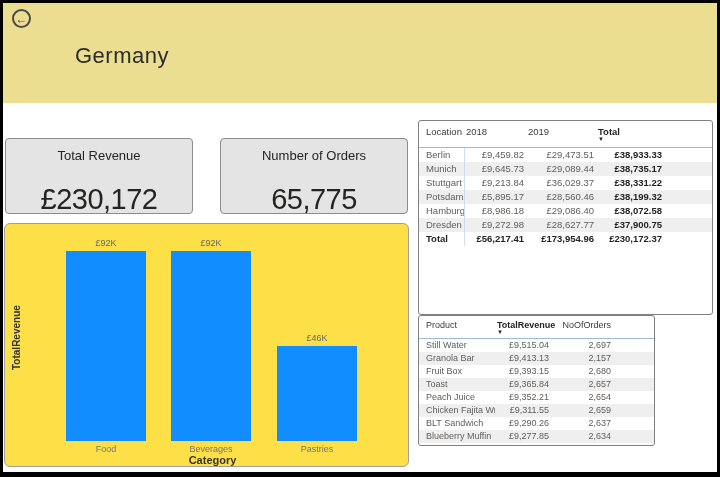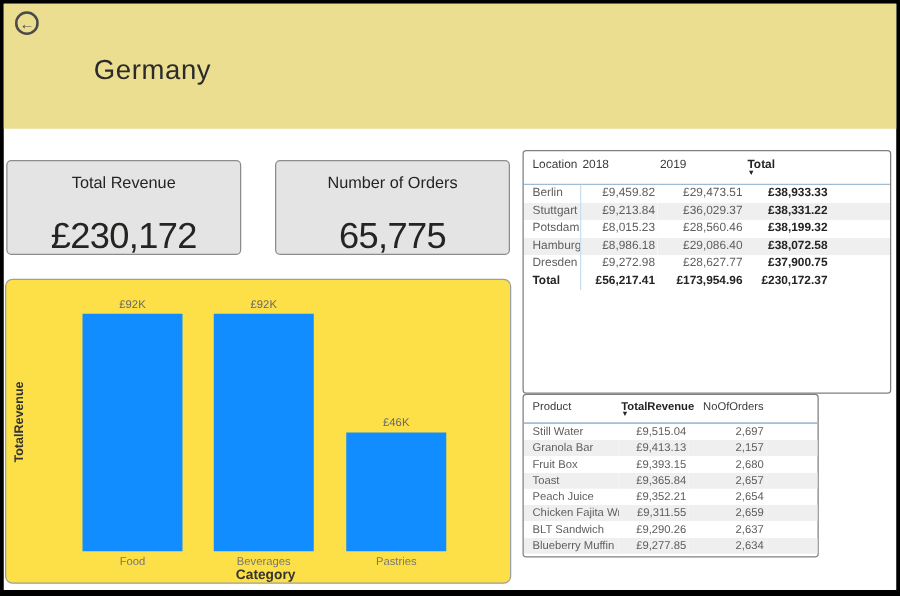--- a/index.html
+++ b/index.html
@@ -18,21 +18,21 @@
     border:2px solid #4a4a4a; border-radius:50%;
     display:flex; align-items:center; justify-content:center;
     color:#4a4a4a; font-size:12px; line-height:1; cursor:pointer; background:transparent;
   }
   .page-title {
     position:absolute; left:72px; top:40px;
     font-size:22px; color:#2b2b2b; letter-spacing:0.5px;
   }
   
   .kpi-card {
-    position:absolute; top:125px; width:188px; height:76px;
+    position:absolute; top:135px; width:188px; height:76px;
     background:#E4E4E4; border:1px solid #8c8c8c; border-radius:4px;
     display:flex; flex-direction:column; align-items:center;
     padding-top:9px;
   }
   .kpi-card.first { left:2px; }
   .kpi-card.second { left:217px; }
   .kpi-label { font-size:13px; color:#252423; }
   .kpi-value { font-size:29px; color:#252423; margin-top:20px; letter-spacing:-0.5px; }
   
   .chart-panel {
@@ -138,29 +138,36 @@
         </thead>
       <tbody>
           <tr>
             <td class="txt first">Berlin</td>
             <td class="num sep">£9,459.82</td>
             <td class="num">£29,473.51</td>
             <td class="num">£38,933.33</td>
             <td></td>
           </tr>
           <tr>
+            <td class="txt first">Munich</td>
+            <td class="num sep">£9,645.73</td>
+            <td class="num">£29,089.44</td>
+            <td class="num">£38,735.17</td>
+            <td></td>
+          </tr>
+          <tr>
             <td class="txt first">Stuttgart</td>
             <td class="num sep">£9,213.84</td>
             <td class="num">£36,029.37</td>
             <td class="num">£38,331.22</td>
             <td></td>
           </tr>
           <tr>
             <td class="txt first">Potsdam</td>
-            <td class="num sep">£8,015.23</td>
+            <td class="num sep">£5,895.17</td>
             <td class="num">£28,560.46</td>
             <td class="num">£38,199.32</td>
             <td></td>
           </tr>
           <tr>
             <td class="txt first">Hamburg</td>
             <td class="num sep">£8,986.18</td>
             <td class="num">£29,086.40</td>
             <td class="num">£38,072.58</td>
             <td></td>

